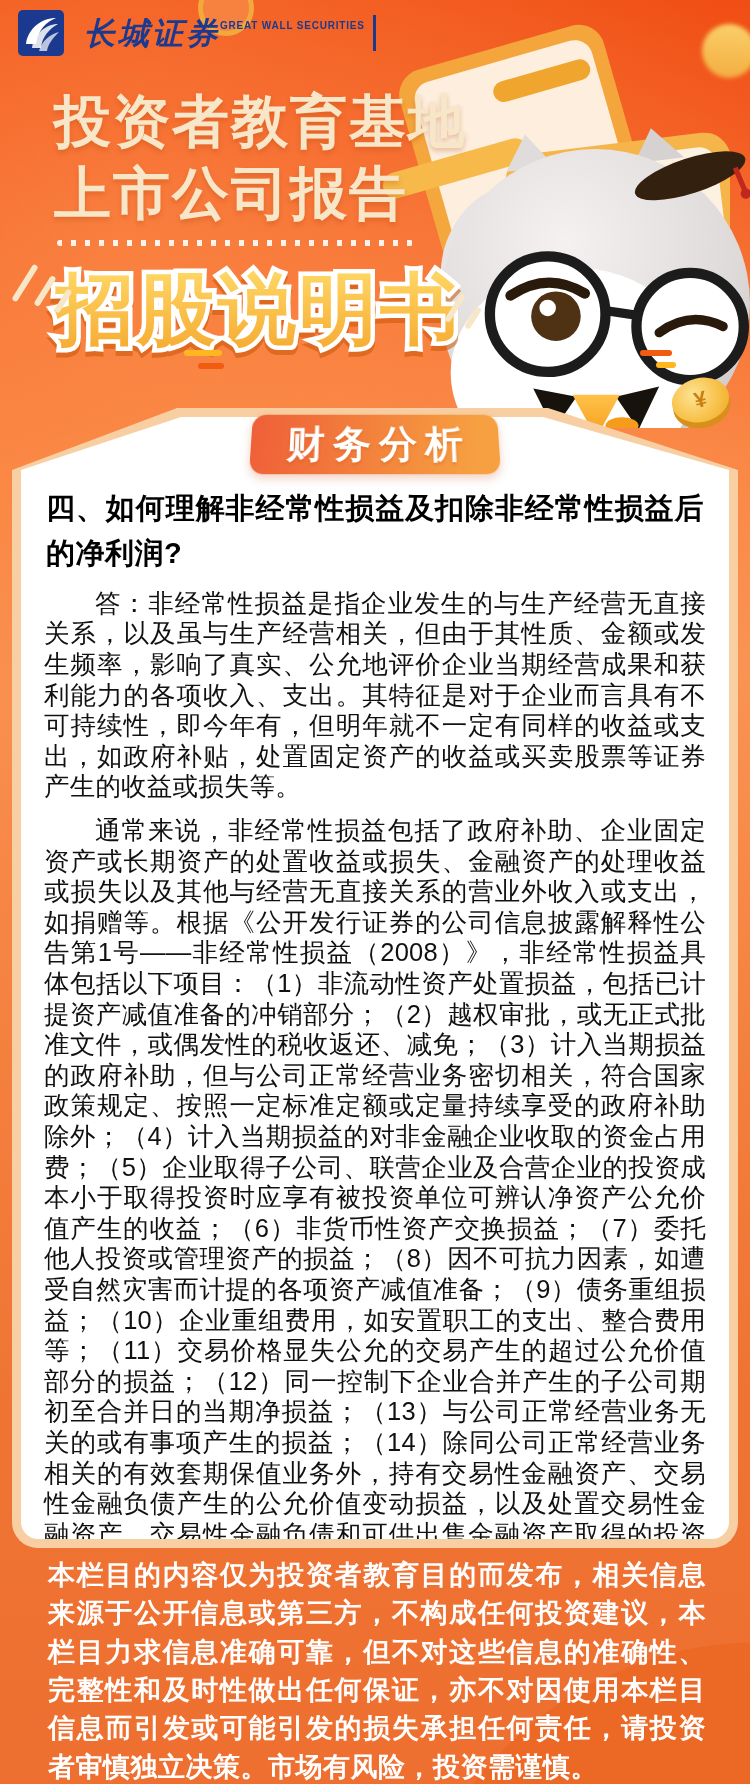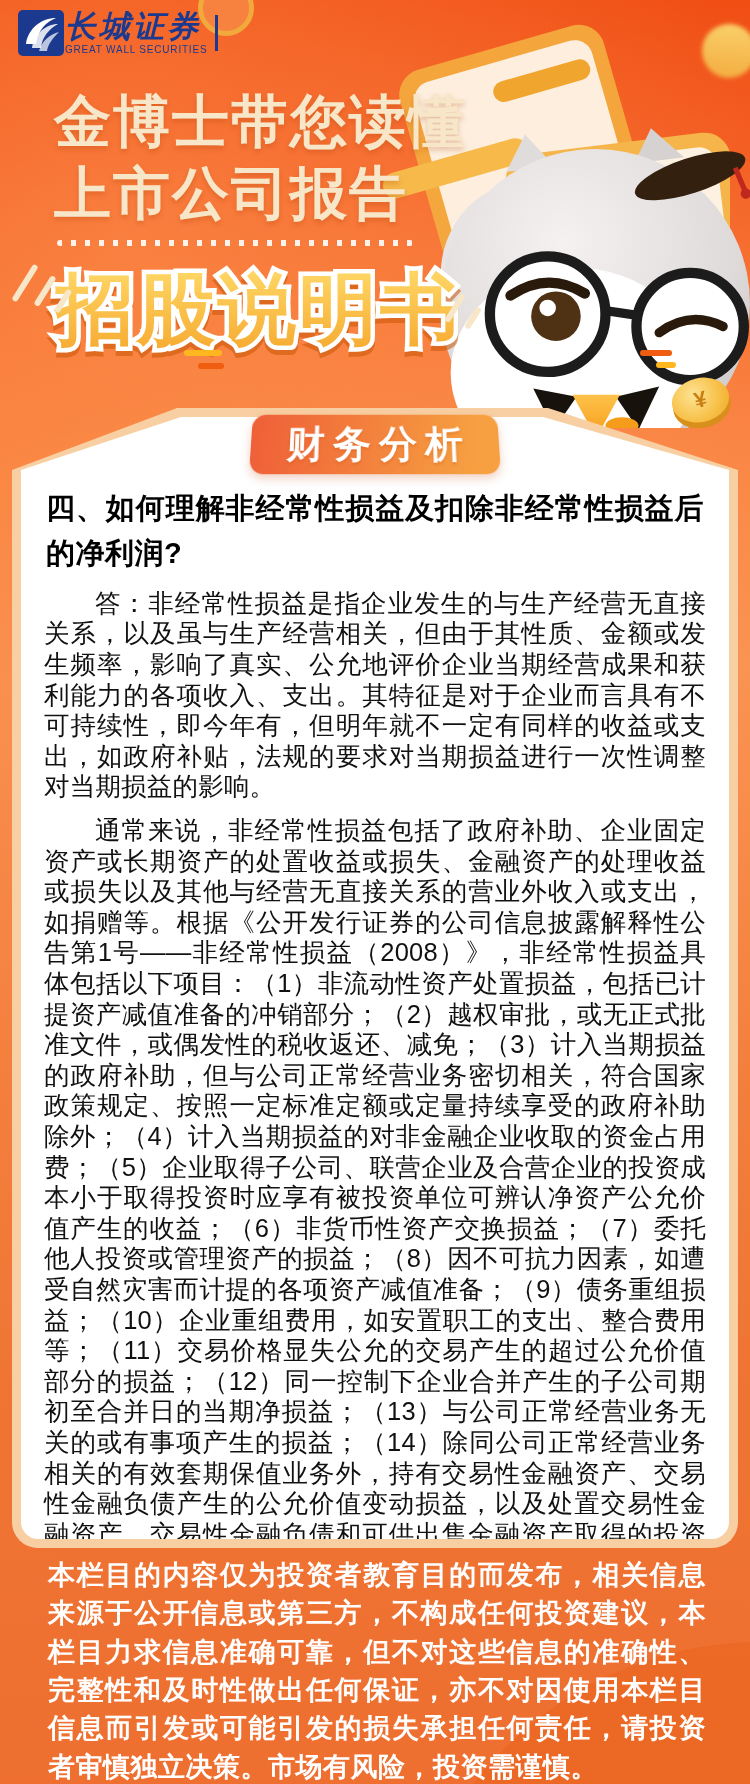--- a/index.html
+++ b/index.html
@@ -11,24 +11,24 @@
   .poster::before{
     content:"";position:absolute;inset:0;
     background:
       radial-gradient(circle at 16% 13%, rgba(255,158,90,.50), transparent 38%),
       radial-gradient(circle at 82% 30%, rgba(255,170,110,.25), transparent 42%);
     z-index:0;pointer-events:none;
   }
   
   .logo-bar{position:absolute;top:10px;left:18px;display:flex;align-items:center;z-index:4;}
   .logo-mark{width:46px;height:46px;}
-  .logo-text{margin-left:1px;display:flex;flex-direction:column;line-height:1;}
+  .logo-text{margin-left:20px;display:flex;flex-direction:row;line-height:1;}
   .brand-cn{font-family:"Liberation Serif","DejaVu Serif",serif;font-style:italic;font-weight:700;
     font-size:31px;color:#1b3a8f;letter-spacing:3px;}
-  .brand-en{font-size:10px;font-weight:400;color:#1b3a8f;letter-spacing:.8px;margin-top:3px;}
+  .brand-en{font-size:10px;font-weight:700;color:#1b3a8f;letter-spacing:.8px;margin-top:3px;}
   .logo-sep{width:3px;height:36px;background:#1b3a8f;margin:0 10px 0 8px;}
   .logo-suffix{font-size:27px;font-weight:700;color:#1b3a8f;letter-spacing:1px;}
   
   .hero-title{position:absolute;left:54px;top:86px;z-index:2;
     font-size:57px;font-weight:800;color:#f7e6c8;letter-spacing:2px;line-height:1.26;
     text-shadow:0 3px 5px rgba(170,60,0,.28);}
   .dotted-divider{position:absolute;left:57px;top:240px;width:356px;height:6px;z-index:2;opacity:.9;
     background:repeating-linear-gradient(90deg,#fff 0 5px,transparent 5px 14px);border-radius:3px;}
   .subtitle-svg{position:absolute;left:44px;top:248px;z-index:2;filter:drop-shadow(0 5px 0 rgba(200,86,6,.55));}
   .slash{position:absolute;background:#f7e6c8;width:6px;border-radius:3px;transform:rotate(32deg);z-index:2;}
@@ -153,21 +153,21 @@
     <circle cx="114" cy="174" r="8" fill="#fff"></circle>
     <path d="M222,198 Q252,176 284,192" stroke="#2a1a0c" stroke-width="9" fill="none" stroke-linecap="round"></path>
     <polygon points="100,252 142,260 120,292" fill="#17120c"></polygon>
     <polygon points="222,250 180,260 202,292" fill="#17120c"></polygon>
     <polygon points="138,258 184,258 161,300" fill="url(#beakG)"></polygon>
     <ellipse cx="120" cy="286" rx="16" ry="8" fill="#f59c1a"></ellipse>
     <ellipse cx="186" cy="288" rx="16" ry="8" fill="#f59c1a"></ellipse>
   </svg>
 
   <div class="hero-title">
-    <div>金博士带您读懂</div>
+    <div>投资者教育基地</div>
     <div>上市公司报告</div>
   </div>
   <div class="dotted-divider"></div>
 
   <svg class="subtitle-svg" width="430" height="118" viewBox="0 0 430 118">
     <defs>
       <linearGradient id="goldG" x1="0" y1="0" x2="0" y2="1">
         <stop offset="0%" stop-color="#ffd968"></stop>
           <stop offset="100%" stop-color="#f6aa30"></stop>
       </linearGradient>
@@ -195,21 +195,21 @@
       <span class="badge-label">财务分析</span>
     </div>
   </div>
 
   <div class="card-wrap">
     <div class="card-tab">
       <div class="card-tab-inner"></div>
     </div>
     <div class="card-body">
       <h2 class="article-heading">四、如何理解非经常性损益及扣除非经常性损益后的净利润?</h2>
-      <p class="article-p">答：非经常性损益是指企业发生的与生产经营无直接关系，以及虽与生产经营相关，但由于其性质、金额或发生频率，影响了真实、公允地评价企业当期经营成果和获利能力的各项收入、支出。其特征是对于企业而言具有不可持续性，即今年有，但明年就不一定有同样的收益或支出，如政府补贴，法规的要求对当期损益进行一次性调整对当期损益的影响。</p>
+      <p class="article-p">答：非经常性损益是指企业发生的与生产经营无直接关系，以及虽与生产经营相关，但由于其性质、金额或发生频率，影响了真实、公允地评价企业当期经营成果和获利能力的各项收入、支出。其特征是对于企业而言具有不可持续性，即今年有，但明年就不一定有同样的收益或支出，如政府补贴，处置固定资产的收益或买卖股票等证券产生的收益或损失等。</p>
       <p class="article-p">通常来说，非经常性损益包括了政府补助、企业固定资产或长期资产的处置收益或损失、金融资产的处理收益或损失以及其他与经营无直接关系的营业外收入或支出，如捐赠等。根据《公开发行证券的公司信息披露解释性公告第1号——非经常性损益（2008）》，非经常性损益具体包括以下项目：（1）非流动性资产处置损益，包括已计提资产减值准备的冲销部分；（2）越权审批，或无正式批准文件，或偶发性的税收返还、减免；（3）计入当期损益的政府补助，但与公司正常经营业务密切相关，符合国家政策规定、按照一定标准定额或定量持续享受的政府补助除外；（4）计入当期损益的对非金融企业收取的资金占用费；（5）企业取得子公司、联营企业及合营企业的投资成本小于取得投资时应享有被投资单位可辨认净资产公允价值产生的收益；（6）非货币性资产交换损益；（7）委托他人投资或管理资产的损益；（8）因不可抗力因素，如遭受自然灾害而计提的各项资产减值准备；（9）债务重组损益；（10）企业重组费用，如安置职工的支出、整合费用等；（11）交易价格显失公允的交易产生的超过公允价值部分的损益；（12）同一控制下企业合并产生的子公司期初至合并日的当期净损益；（13）与公司正常经营业务无关的或有事项产生的损益；（14）除同公司正常经营业务相关的有效套期保值业务外，持有交易性金融资产、交易性金融负债产生的公允价值变动损益，以及处置交易性金融资产、交易性金融负债和可供出售金融资产取得的投资收益；（15）单独进行减值测试的应收款项减值准备转回；（16）对外委托贷款取得的损益；（17）采用公允价值模式进行后续计量的投资性房地产公允价值变动产生的损益；（18）根据税收、会计等法律、法规的要求对当期损益进行一次性调整对当期损益的影响；（19）受托经营取得的托管费收入；（20）除上述各项之外的其他营业外收入和支出；（21）其他符合非经常性损益定义的损益项目。</p>
 
     </div>
   </div>
 
   <div class="bottom-circle"></div>
   <div class="disclaimer">
     <p class="disclaimer-body">本栏目的内容仅为投资者教育目的而发布，相关信息来源于公开信息或第三方，不构成任何投资建议，本栏目力求信息准确可靠，但不对这些信息的准确性、完整性和及时性做出任何保证，亦不对因使用本栏目信息而引发或可能引发的损失承担任何责任，请投资者审慎独立决策。市场有风险，投资需谨慎。</p>
   </div>
 

